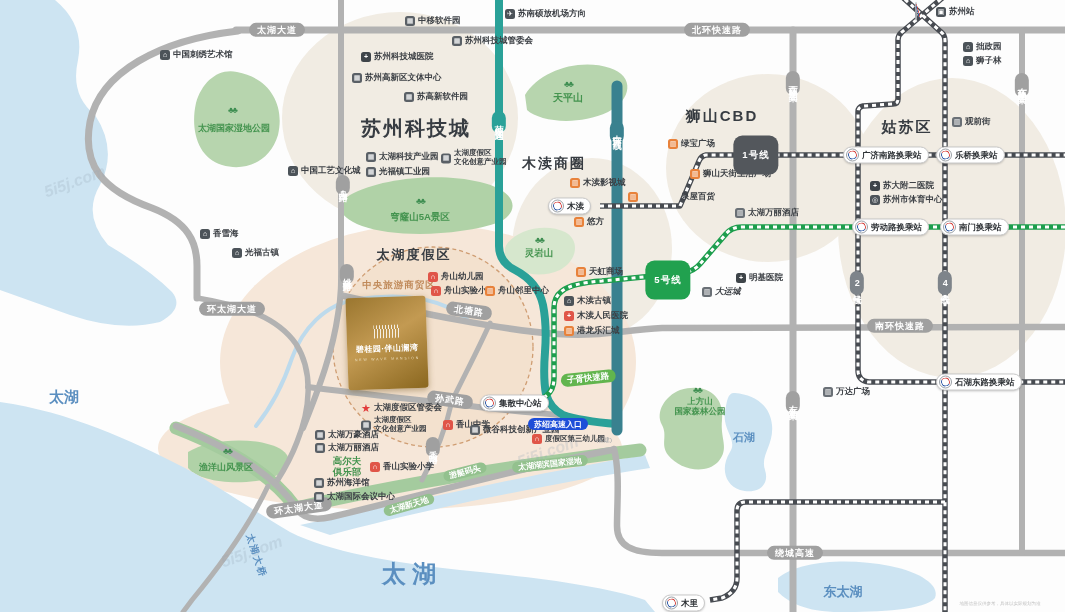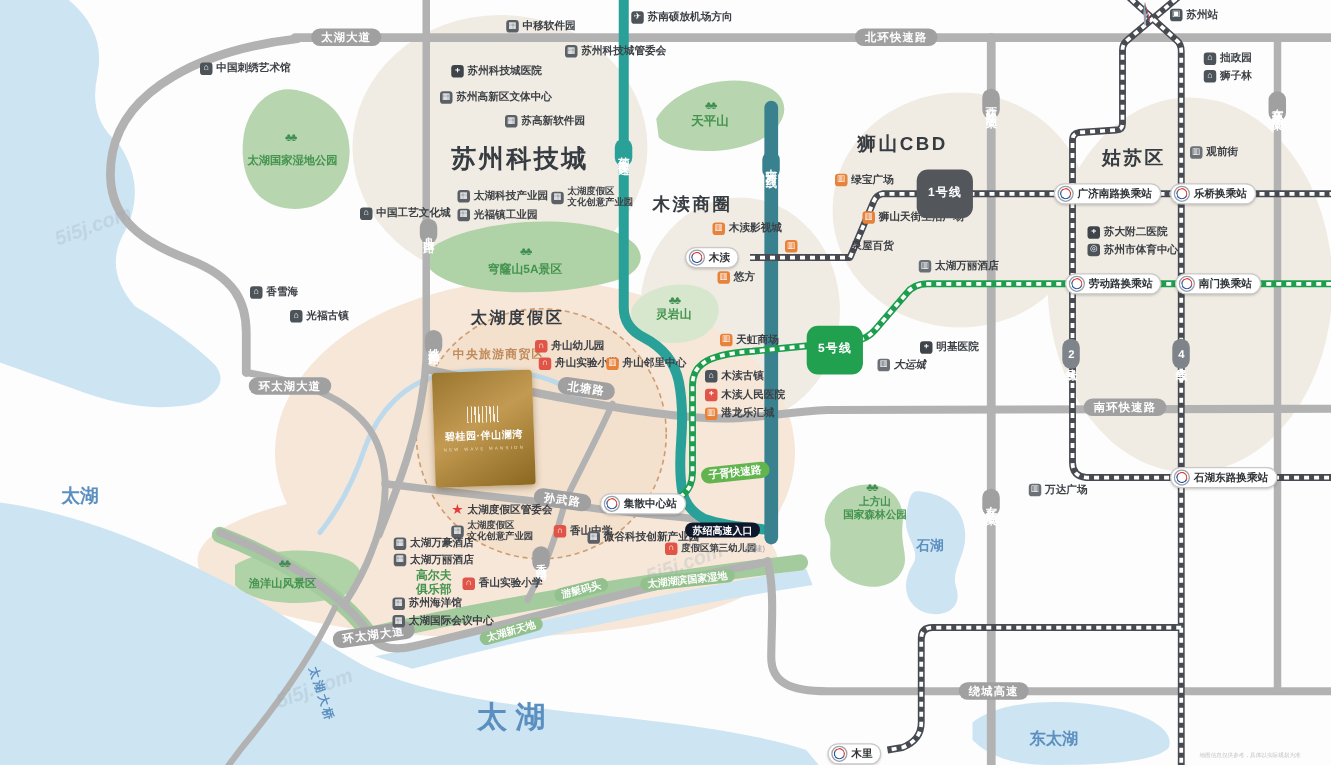--- a/index.html
+++ b/index.html
@@ -158,21 +158,21 @@
     <div class="lbl road-h" style="left: 900px; top: 326px; transform: translate(-50%, -50%);">南环快速路</div>
     <div class="lbl road-h" style="left: 795px; top: 553px; transform: translate(-50%, -50%);">绕城高速</div>
     <div class="lbl road-v" style="left: 343px; top: 185px; transform: translate(-50%, -50%);">舟山路</div>
     <div class="lbl road-v" style="left: 347px; top: 274px; transform: translate(-50%, -50%);">姚舍路</div>
     <div class="lbl road-v" style="left: 433px; top: 447px; transform: translate(-50%, -50%);">香山路</div>
     <div class="lbl road-v" style="left: 793px; top: 83px; transform: translate(-50%, -50%);">西环路高架</div>
     <div class="lbl road-v" style="left: 1022px; top: 85px; transform: translate(-50%, -50%);">东环路高架</div>
     <div class="lbl road-v" style="left: 793px; top: 402px; transform: translate(-50%, -50%);">友新高架</div>
     <div class="lbl road-v" style="left: 499px; top: 122px; background: rgb(42, 161, 152); transform: translate(-50%, -50%);">苏绍高速</div>
     <div class="lbl road-v" style="left: 617px; top: 132px; background: rgb(57, 129, 143); transform: translate(-50%, -50%);">中环西线</div>
-    <div class="lbl pill" style="left: 578px; top: 424px; background: #0f172a; transform: translate(-50%, -50%);">苏绍高速入口</div>
+    <div class="lbl pill" style="left: 558px; top: 424px; background: #1d4ed8; transform: translate(-50%, -50%);">苏绍高速入口</div>
     <div class="lbl pill" style="left: 588px; top: 378px; font-size: 8.5px; background: rgb(98, 181, 78); transform: translate(-50%, -50%) rotate(-6deg);">子胥快速路</div>
     <div class="lbl badge" style="left: 756px; top: 155px; background: rgb(83, 87, 92); transform: translate(-50%, -50%);">1号线</div>
     <div class="lbl badge" style="left: 668px; top: 280px; background: rgb(33, 161, 79); transform: translate(-50%, -50%);">5号线</div>
     <div class="lbl note" style="left: 668px; top: 295px; transform: translate(-50%, -50%);">(在建中)</div>
     <div class="lbl badge-v" style="left: 857px; top: 283px; background: rgb(126, 132, 138); transform: translate(-50%, -50%);">2号线</div>
     <div class="lbl badge-v" style="left: 945px; top: 283px; background: rgb(126, 132, 138); transform: translate(-50%, -50%);">4号线</div>
     <div class="lbl mroundel" style="left: 915px; top: 12px; transform: translateY(-50%);"><span class="roundel"></span></div>
     <div class="lbl station" style="left: 548px; top: 206px; transform: translateY(-50%);">
       <span class="roundel"></span>
       <span>木渎</span>

